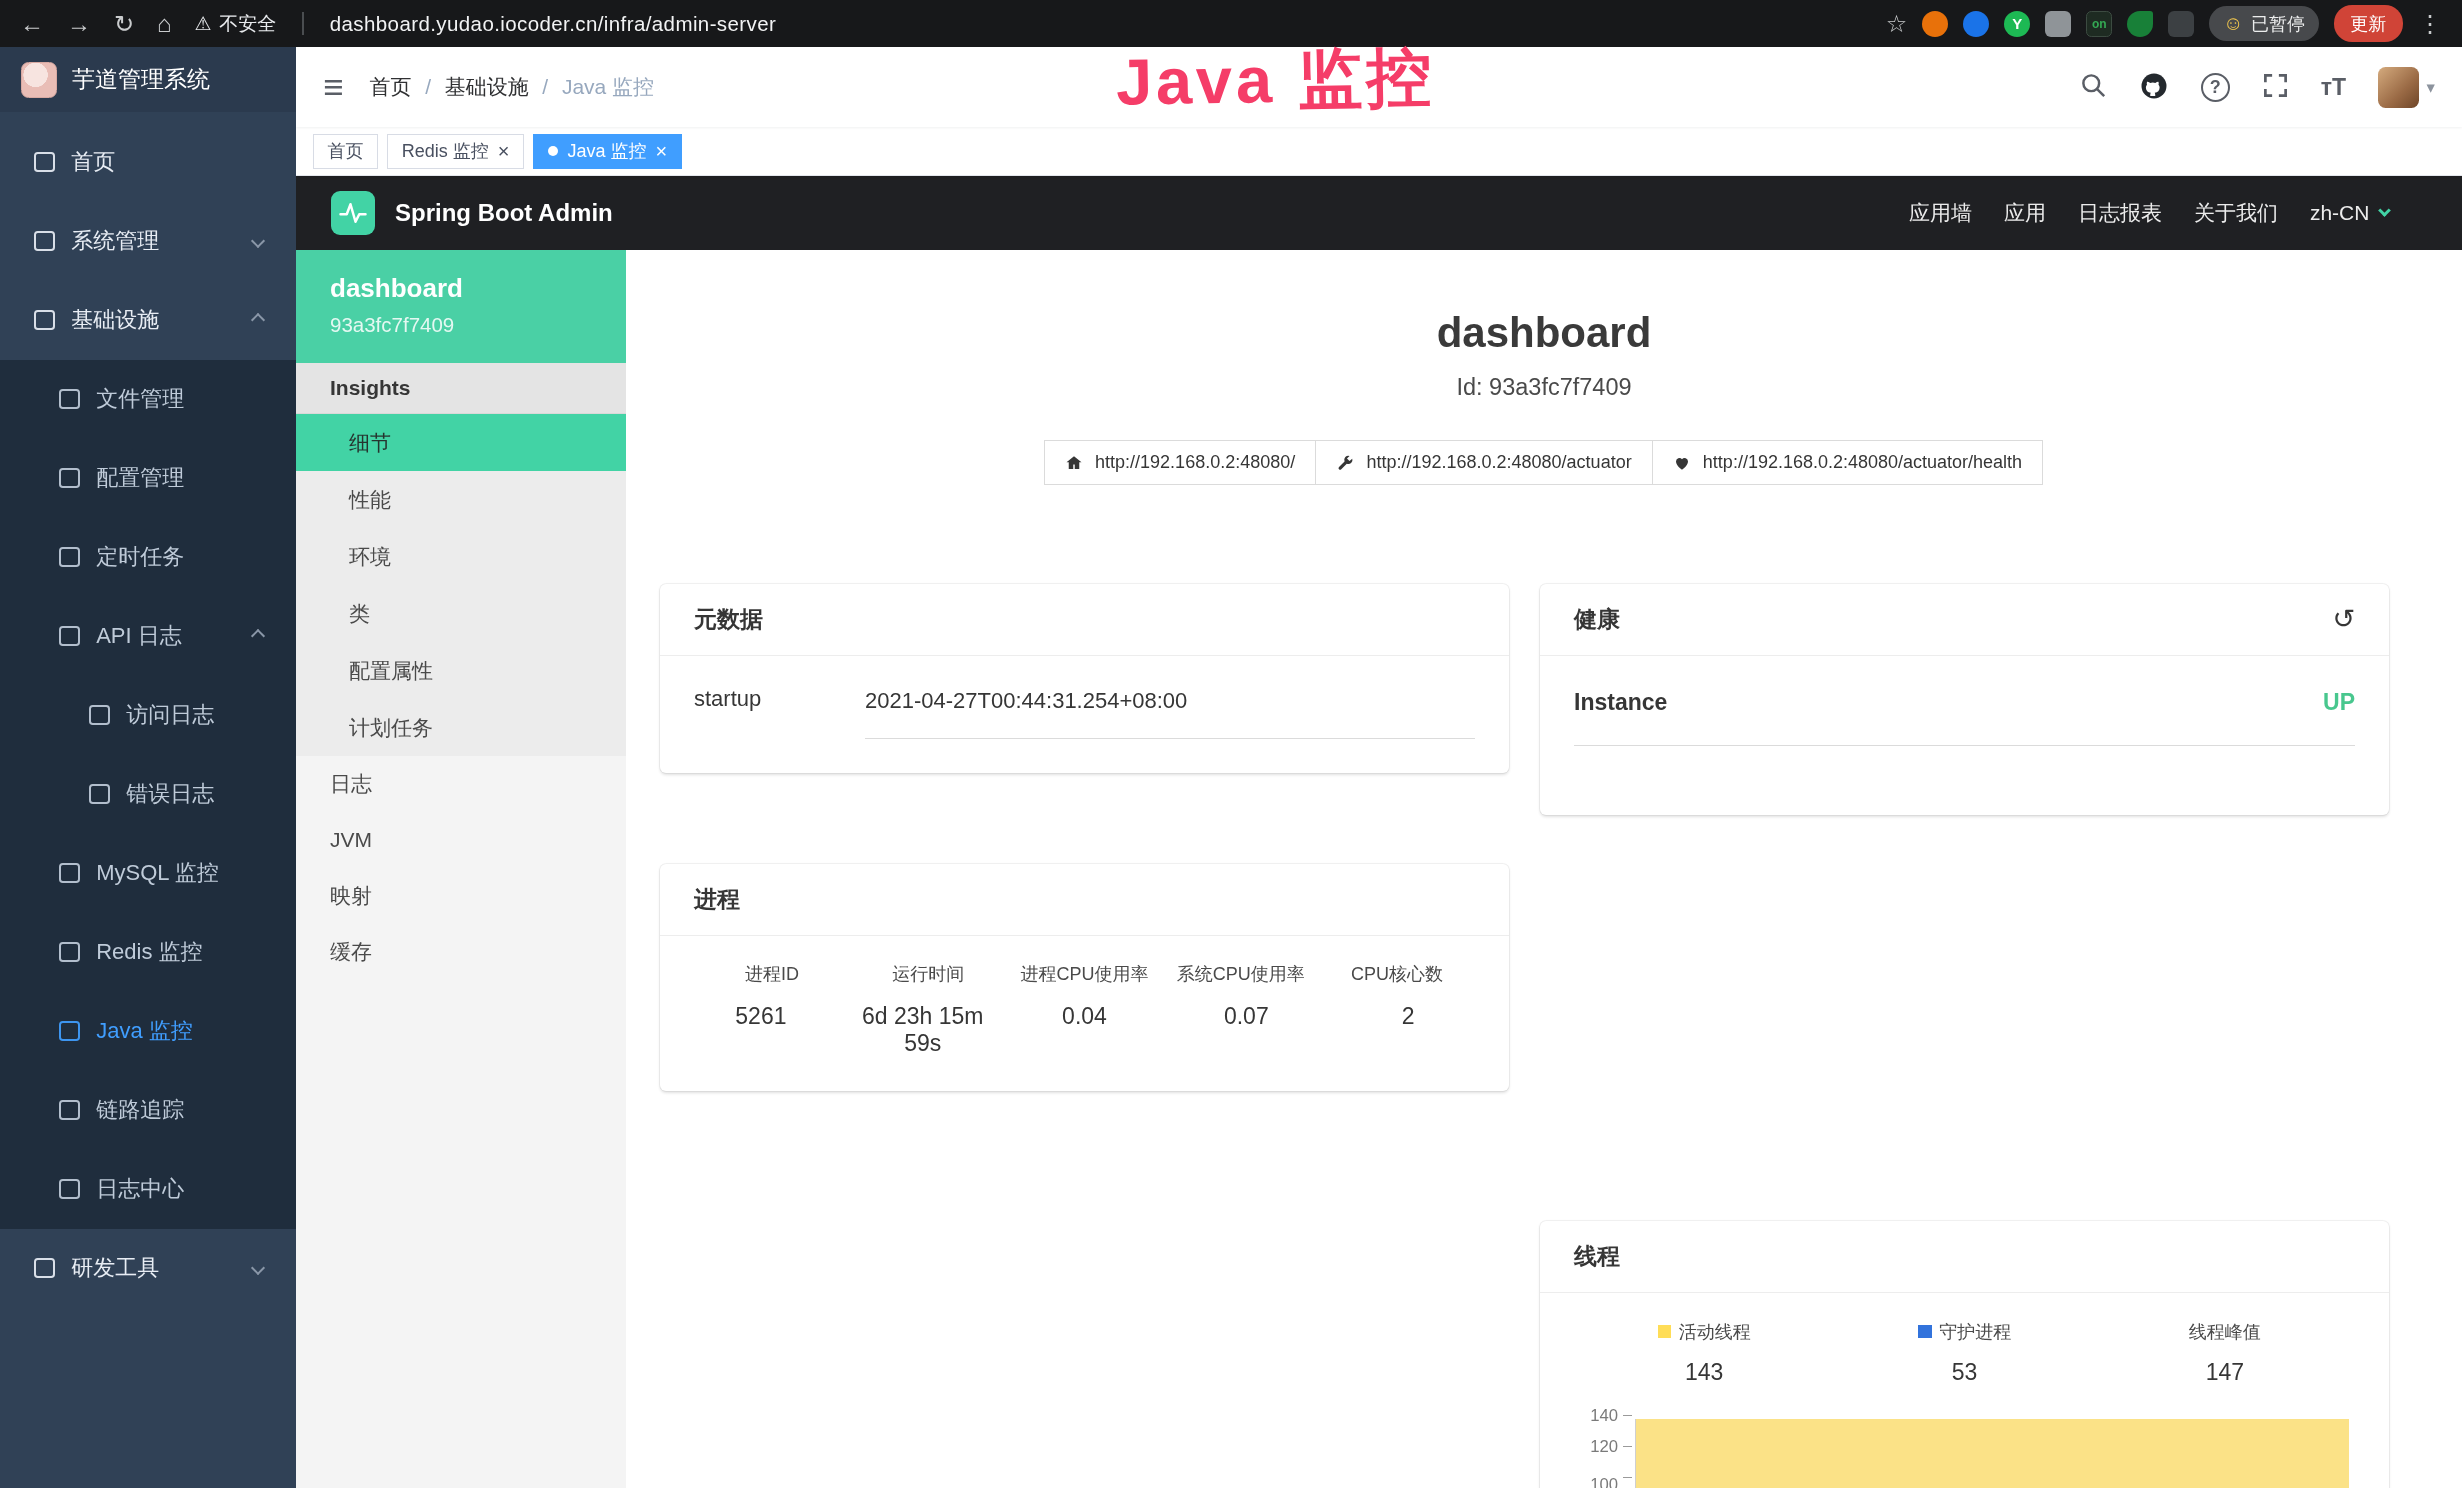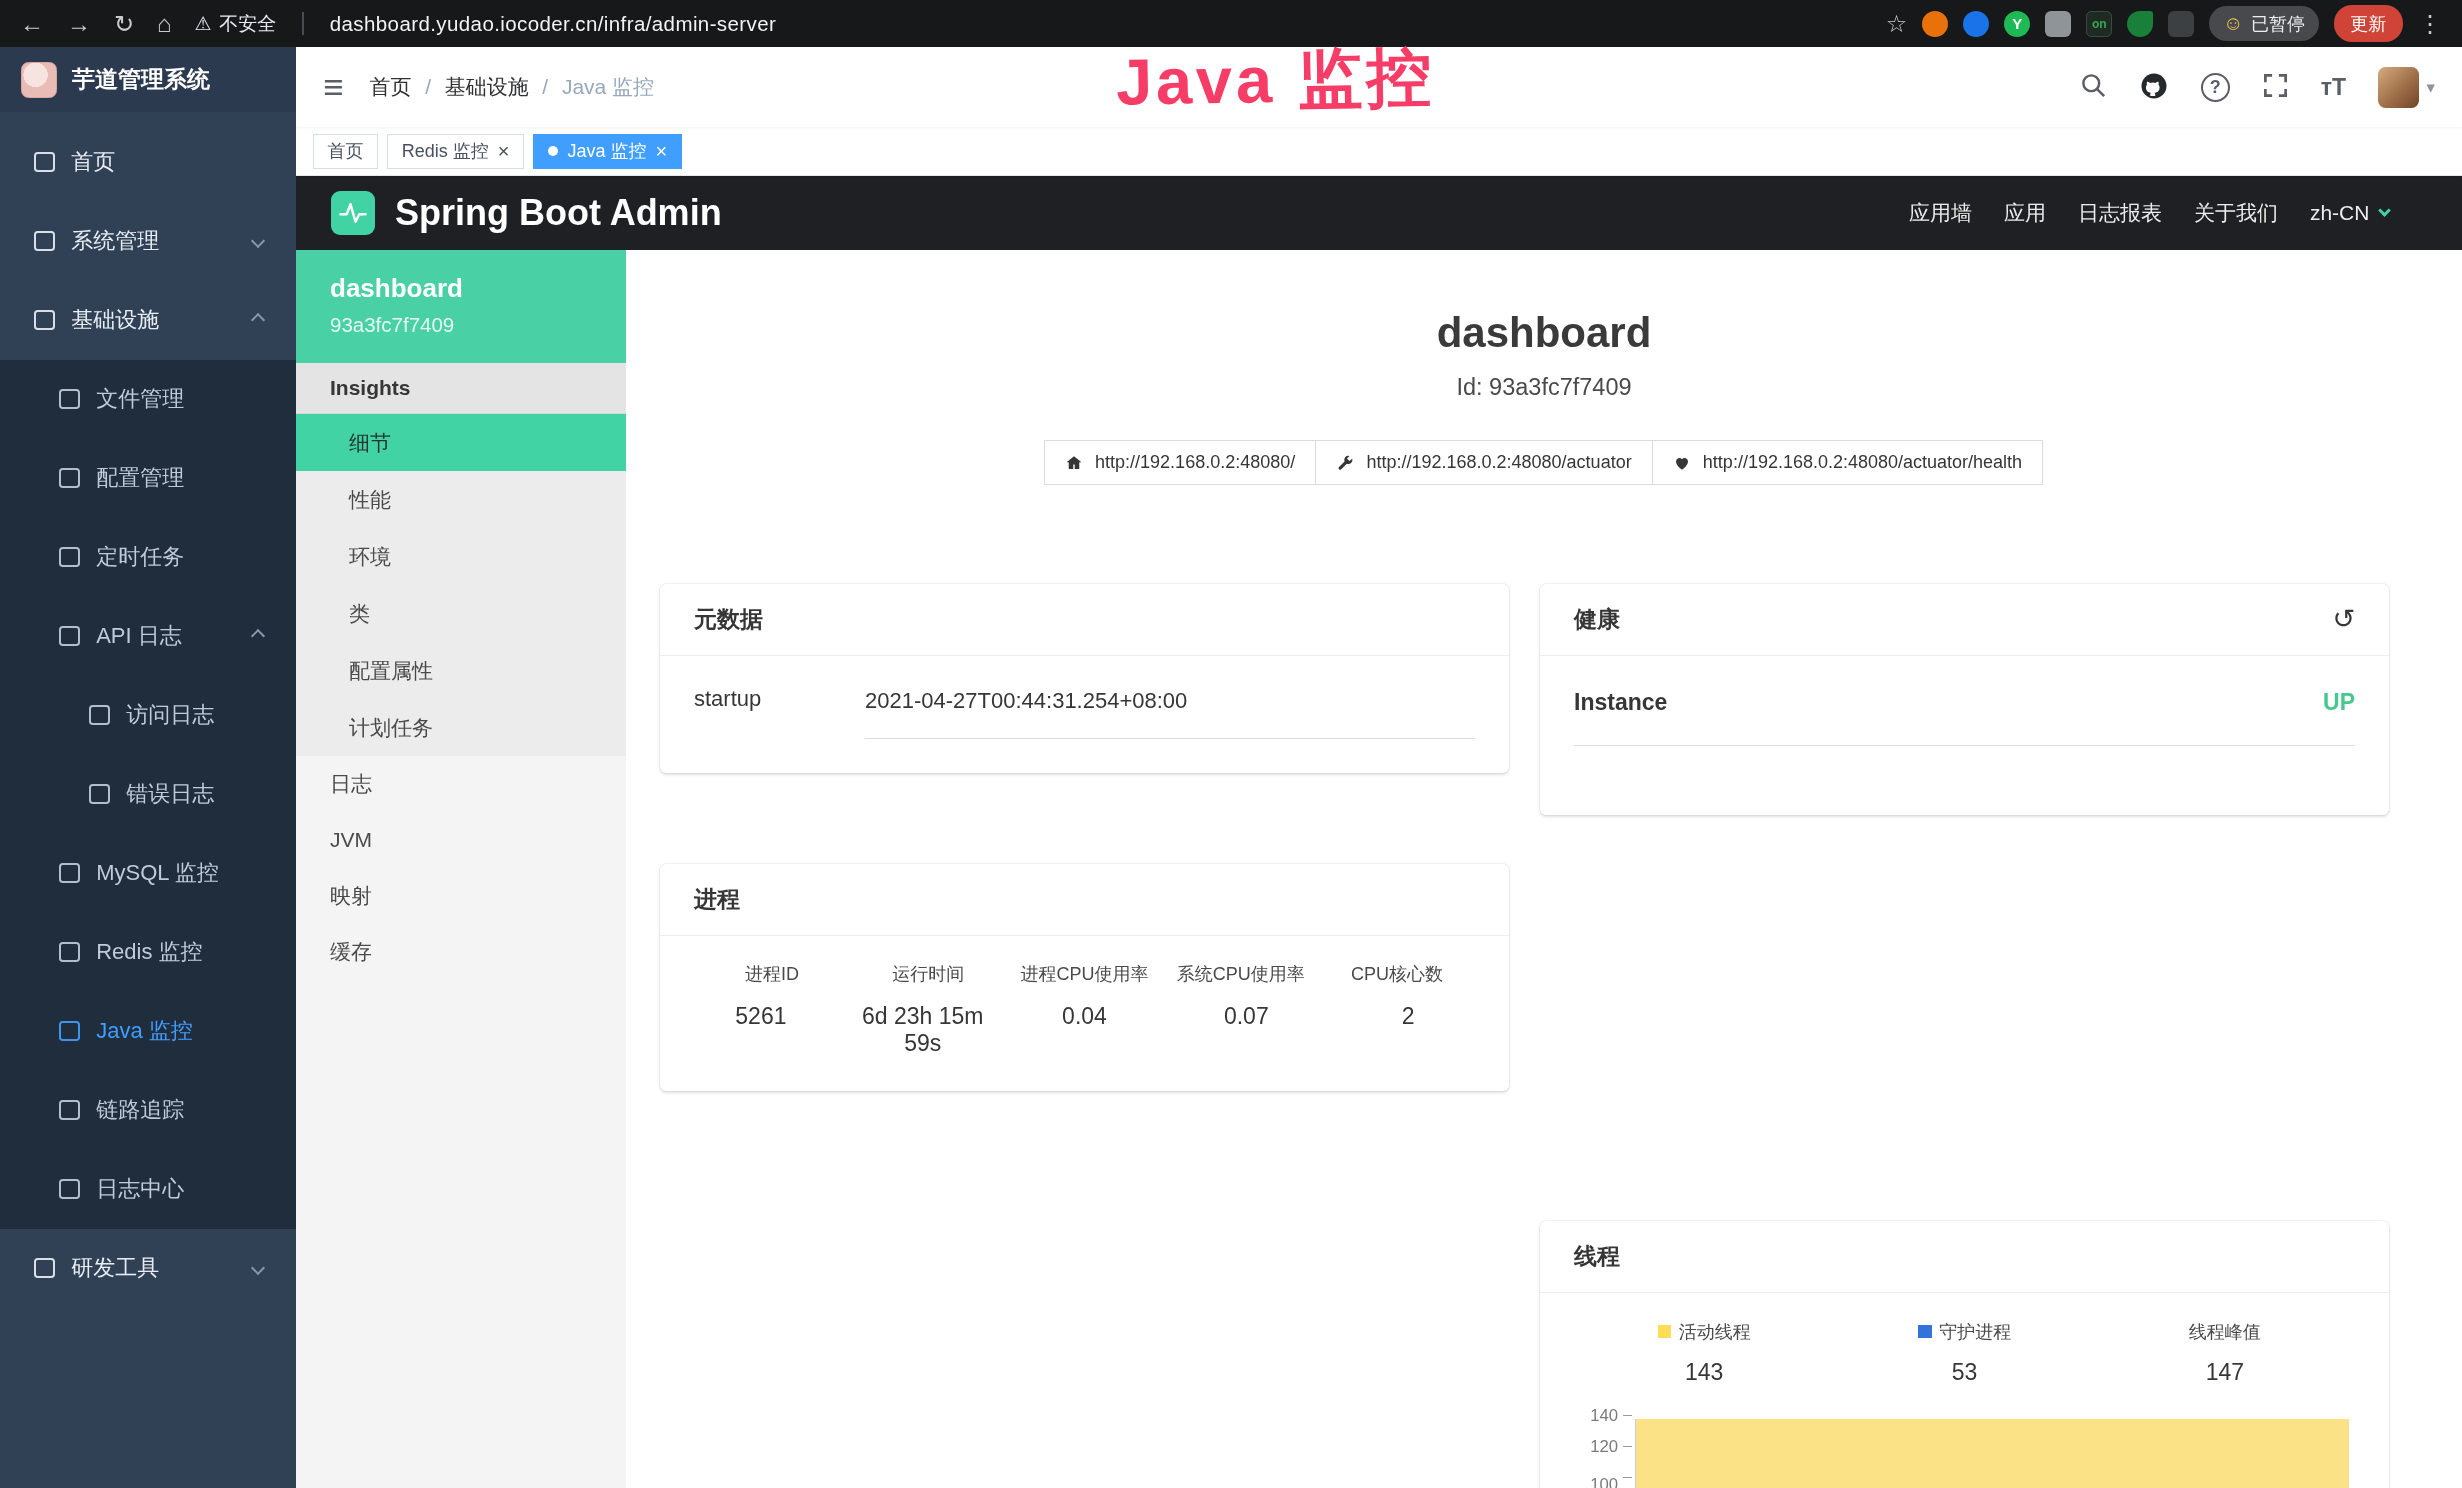--- a/index.html
+++ b/index.html
@@ -28,21 +28,21 @@
     padding:5.3px 13.7px; color:#eceded; font-size:18px; }
   .smiley { color:#f7cb4d; font-size:20px; }
   .pill-update { background:#d04437; border-radius:18px; padding:6.8px 16.7px; color:#fff; font-size:18px; }
   
   .annotation { position:absolute; top:36px; left:1116px; z-index:60; font-size:65px; font-weight:800;
     color:#f53d68; letter-spacing:3.8px; transform:rotate(-1deg); white-space:nowrap; }
   
   .sidebar { position:absolute; top:47px; left:0; width:296px; bottom:0; background:#304156; color:#bfcbd9; z-index:10;}
   .side-logo { height:65px; display:flex; align-items:center; gap:15px; padding:0 21px; background:#2b3a4e; }
   .logo-img { width:36px; height:36px; border-radius:7.6px; background:radial-gradient(circle at 40% 35%, #f7e4e0 0 40%, #e9bdb6 41% 100%); border:1.5px solid #d8a9a2; }
-  .app-title { color:#fff; font-weight:bold; font-size:23px; }
+  .app-title { color:#fff; font-weight:normal; font-size:23px; }
   .menu { padding-top:10.6px; }
   .m-item { position:relative; height:79px; display:flex; align-items:center; gap:16.7px;
     padding-left:34px; font-size:22px; color:#e8edf4; cursor:pointer; }
   .m-item.l2 { background:#1f2d3d; padding-left:59px; color:#bfcbd9; }
   .m-item.l3 { background:#1f2d3d; padding-left:89px; color:#bfcbd9; }
   .m-item.active { color:#409eff; }
   .sq { width:20.5px; height:20.5px; border:2.3px solid currentColor; border-radius:3.8px; flex:0 0 auto; opacity:.92; }
   .chev { display:inline-block; width:10px; height:10px; border-right:2.3px solid #8a97a8; border-bottom:2.3px solid #8a97a8; }
   .chev.down { transform:rotate(45deg); }
   .chev.up { transform:rotate(-135deg); }
@@ -69,21 +69,21 @@
   .tag { height:35px; display:flex; align-items:center; gap:9px; padding:0 13.7px; border:0.8px solid #d8dce5;
     background:#fff; color:#495060; font-size:18px; cursor:pointer; }
   .tag.active { background:#409eff; border-color:#409eff; color:#fff; }
   .tag .dot { width:10.6px; height:10.6px; border-radius:50%; background:#fff; }
   .tag .x { font-size:20px; line-height:1; }
   
   .sba-header { position:absolute; top:176px; left:296px; right:0; height:74px; background:#1f2023;
     display:flex; align-items:center; padding:0 35px; z-index:3;}
   .sba-logo { width:44px; height:44px; border-radius:9px; background:#42d3a5; display:flex;
     align-items:center; justify-content:center; margin-right:20px; }
-  .sba-title { color:#fff; font-size:36px; font-weight:bold; }
+  .sba-title { color:#fff; font-size:24px; font-weight:bold; }
   .sba-nav { margin-left:auto; display:flex; align-items:center; gap:32px; padding-right:38px; }
   .sba-nav-item { color:#ececec; font-size:21px; cursor:pointer; }
   .locale { display:flex; align-items:center; gap:10.6px; color:#ececec; font-size:21px; cursor:pointer; }
   .chev-teal { display:inline-block; width:9px; height:9px; border-right:3px solid #42d3a5; border-bottom:3px solid #42d3a5; transform:rotate(45deg); margin-top:-4.6px;}
   
   .sba-side { position:absolute; top:250px; left:296px; width:330px; bottom:0; background:#f4f4f4; z-index:2;}
   .inst { background:#4ad0a5; color:#fff; padding:23px 34px 26px; }
   .inst-name { font-size:26px; font-weight:bold; }
   .inst-id { font-size:20.5px; opacity:.85; margin-top:9px; }
   .insights { background:#e4e4e4; border-bottom:0.8px solid #d9d9d9; font-weight:bold; font-size:21px;

